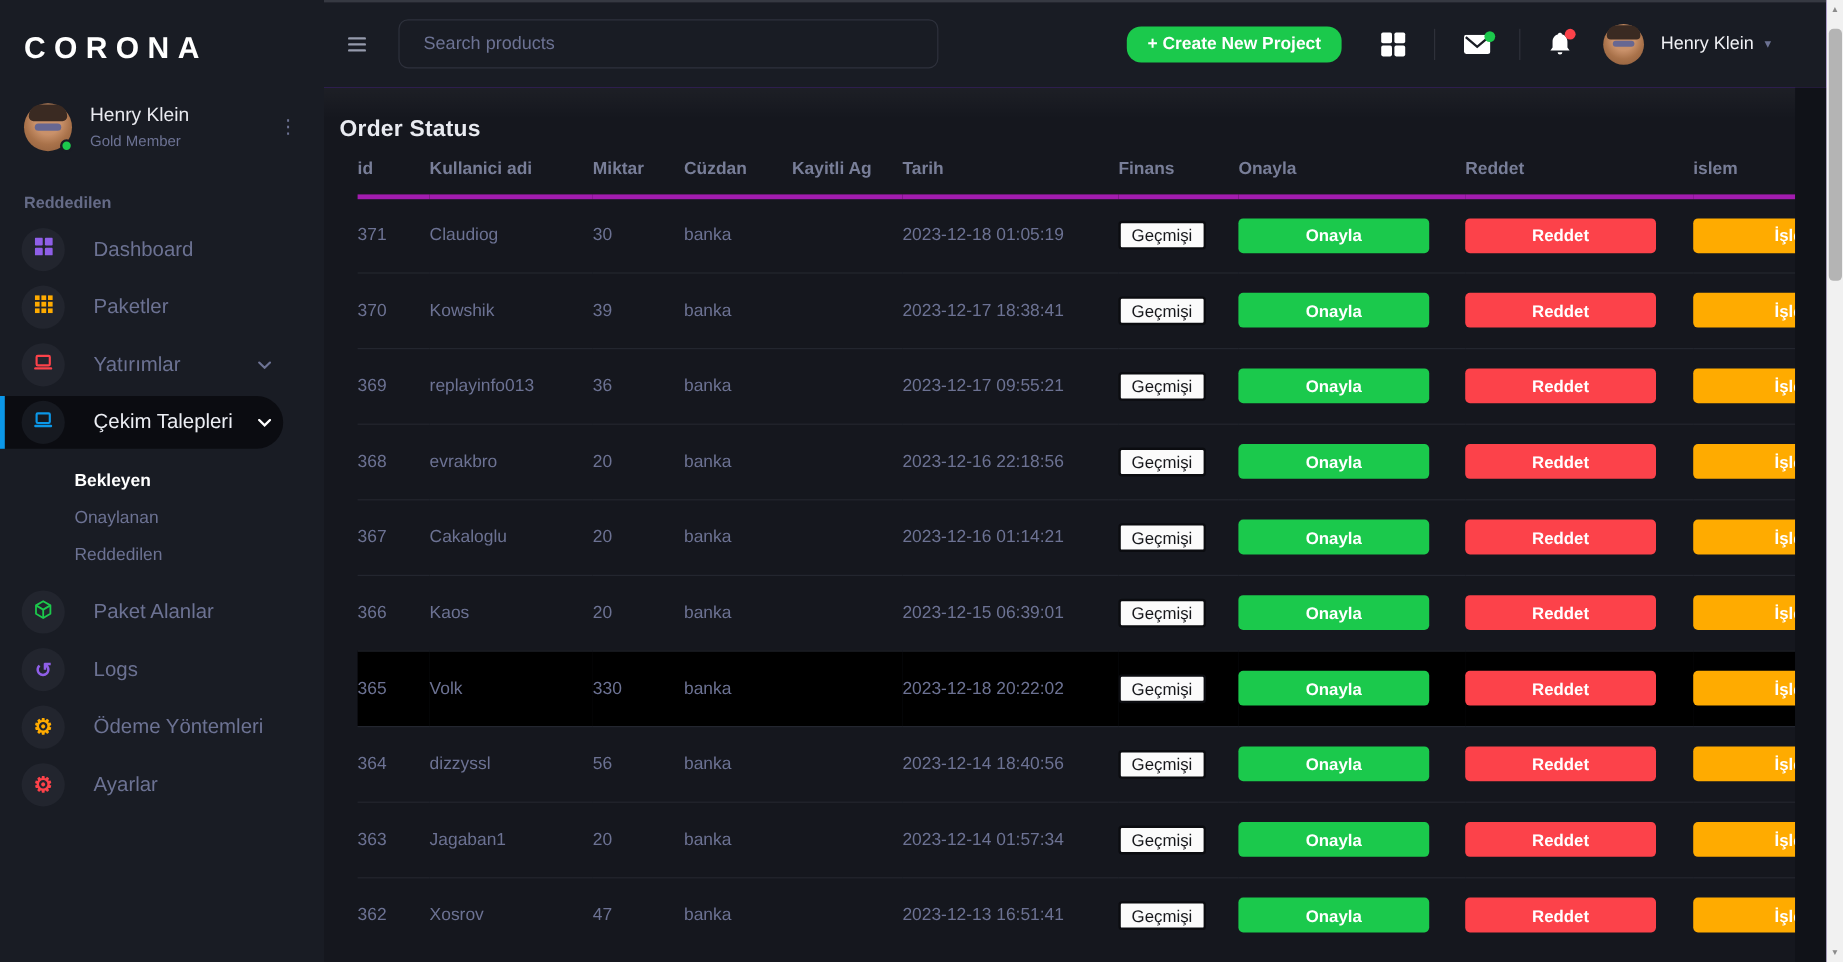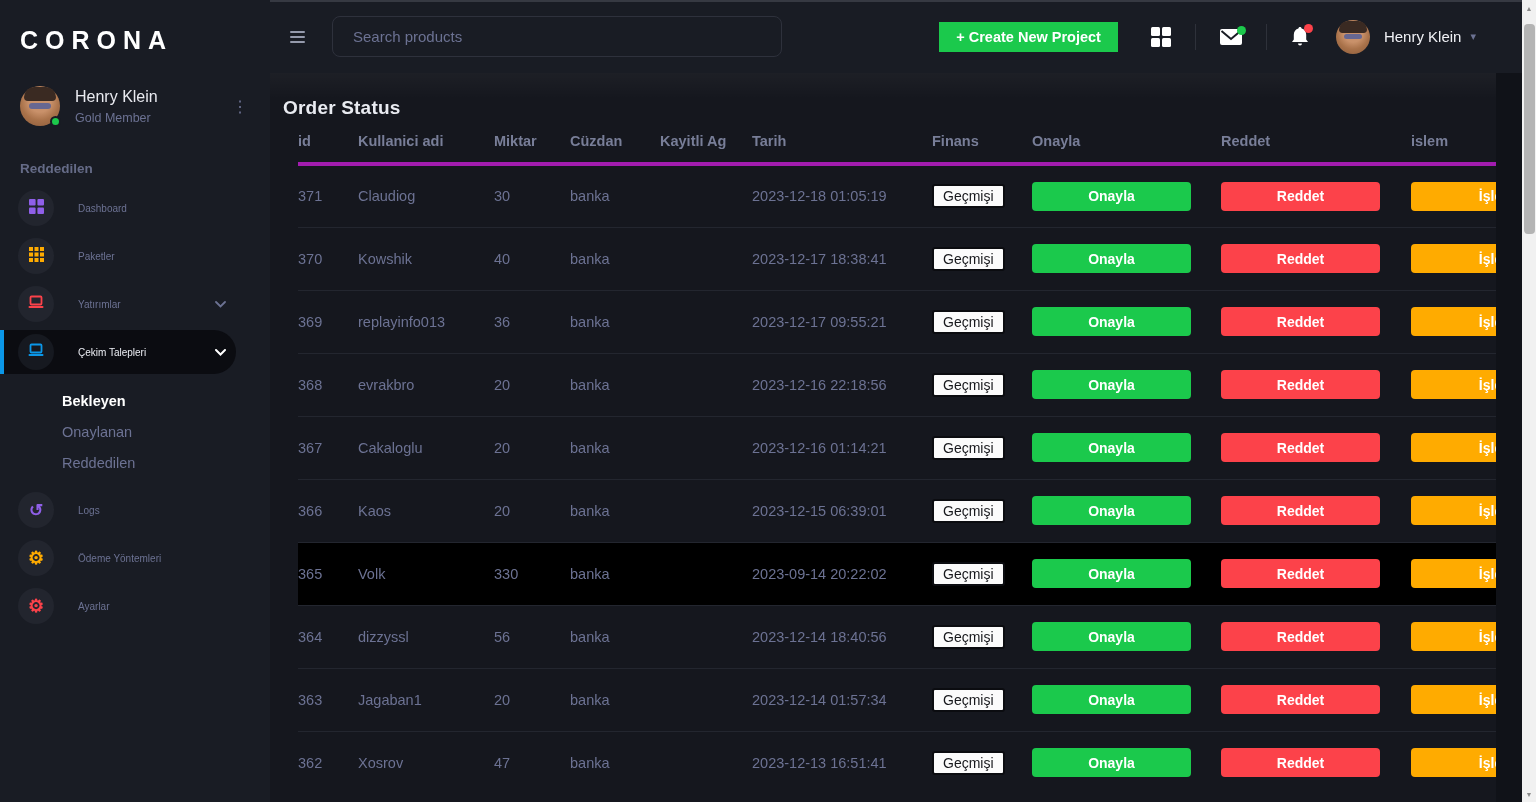--- a/index.html
+++ b/index.html
@@ -22,21 +22,21 @@
     background: #1cc94c; border: 2px solid #191c24; }
   .profile-info { margin-left: 15px; flex: 1; }
   .profile-name { font-size: 16px; color: #e9eaf0; font-weight: 500; }
   .profile-role { font-size: 12.5px; color: #6c7293; margin-top: 5px; }
   .dots-menu { color: #6c7293; font-size: 16px; padding: 2px 6px; cursor: pointer; }
   .nav-label { margin: 35px 20px 8px 20px; color: #656b87; font-size: 13.5px; font-weight: 600; }
 
   .nav-item { position: relative; display: flex; align-items: center; height: 48px; padding-left: 18px; cursor: pointer; }
   .icon-circle { position: relative; z-index: 1; width: 36px; height: 36px; border-radius: 50%;
     background: #22252e; display: flex; align-items: center; justify-content: center; }
-  .nav-item-label { position: relative; z-index: 1; margin-left: 24px; font-size: 10px; color: #6c7293; }
+  .nav-item-label { position: relative; z-index: 1; margin-left: 24px; font-size: 17px; color: #6c7293; }
   .nav-chevron { position: absolute; z-index: 1; right: 44px; color: #6c7293; display: flex; }
   .nav-item.active::before { content: ''; position: absolute; left: 0; right: 34px; top: 2px; bottom: 2px;
     background: #0b0c11; border-radius: 0 40px 40px 0; }
   .nav-item.active::after { content: ''; position: absolute; left: 0; top: 2px; bottom: 2px; width: 4px;
     background: #0b97e8; z-index: 2; }
   .nav-item.active .icon-circle { background: #161920; }
   .nav-item.active .nav-item-label { color: #eceef4; font-weight: 500; }
   .nav-item.active .nav-chevron { color: #ffffff; }
   .glyph-icon { font-weight: bold; line-height: 1; }
   .submenu { padding: 9px 0 8px 62px; }
@@ -48,21 +48,21 @@
     display: flex; align-items: center; z-index: 4; padding-right: 46px; }
   .navbar::before { content: ''; position: absolute; left: 0; right: 0; top: 0; height: 2px; background: #363942; }
   .hamburger { margin-left: 18px; display: flex; flex-direction: column; gap: 3px; cursor: pointer; padding: 4px 2px; }
   .hamburger span { width: 15px; height: 2px; border-radius: 1px; background: #959aac; }
   .search-box { margin-left: 25px; width: 450px; height: 41px; border: 1px solid #2e313c; border-radius: 8px;
     background: transparent; display: flex; align-items: center; }
   .search-box input { width: 100%; height: 100%; background: transparent; border: none; outline: none;
     padding: 0 20px; font-size: 15px; color: #cfd2e0; font-family: "Liberation Sans", sans-serif; }
   .search-box input::placeholder { color: #6c7293; }
   .nav-spacer { flex: 1; }
-  .create-btn { height: 30px; padding: 0 17px; background: #1bc94c; border: none; border-radius: 0;
+  .create-btn { height: 30px; padding: 0 17px; background: #1bc94c; border: none; border-radius: 12px;
     color: #ffffff; font-size: 14.5px; font-weight: 600; cursor: pointer; font-family: "Liberation Sans", sans-serif; }
   .apps-icon { margin-left: 33px; display: grid; grid-template-columns: 9px 9px; grid-template-rows: 9px 9px;
     gap: 2px; cursor: pointer; }
   .apps-icon span { background: #ffffff; border-radius: 1.5px; }
   .nav-divider { width: 1px; height: 26px; background: #2e313a; margin-left: 24px; }
   .icon-wrap { position: relative; margin-left: 24px; cursor: pointer; display: flex; }
   .badge-dot { position: absolute; top: -3px; right: -4px; width: 9px; height: 9px; border-radius: 50%; }
   .badge-green { background: #1cc94c; }
   .badge-red { background: #fc424a; }
   .nav-avatar { width: 34px; height: 34px; flex: 0 0 34px; margin-left: 27px; cursor: pointer; }
@@ -194,20 +194,32 @@
           </svg>
       </span>
     </div>
 
     <div class="submenu">
       <div class="submenu-item active">Bekleyen</div>
       <div class="submenu-item">Onaylanan</div>
       <div class="submenu-item">Reddedilen</div>
     </div>
 
+    <div class="nav-item">
+      <span class="icon-circle">
+          <span>
+        <svg width="16" height="16" viewBox="0 0 16 16" fill="none" stroke="#1cc94c" stroke-width="1.5" stroke-linejoin="round">
+              <path d="M8 1 L14 4.5 V11.5 L8 15 L2 11.5 V4.5 Z"></path>
+              <path d="M2 4.5 L8 8 L14 4.5"></path>
+              <path d="M8 8 V15"></path>
+            </svg>
+      </span>
+        </span>
+      <span class="nav-item-label">Paket Alanlar</span>
+    </div>
 
     <div class="nav-item">
       <span class="icon-circle">
           <span class="glyph-icon" style="color:#8f5fe8;font-size:17px;">↺</span>
         </span>
       <span class="nav-item-label">Logs</span>
     </div>
 
     <div class="nav-item">
       <span class="icon-circle">
@@ -311,21 +323,21 @@
       <button class="btn-action btn-reject">Reddet</button>
     </td>
     <td>
       <button class="btn-action btn-process">İşle</button>
     </td>
   </tr>
 
   <tr>
     <td>370</td>
     <td>Kowshik</td>
-    <td>40</td>
+    <td>39</td>
     <td>banka</td>
     <td></td>
     <td>2023-12-17 18:38:41</td>
     <td>
       <button class="btn-history">Geçmişi</button>
     </td>
     <td>
       <button class="btn-action btn-approve">Onayla</button>
     </td>
     <td>
@@ -419,21 +431,21 @@
       <button class="btn-action btn-process">İşle</button>
     </td>
   </tr>
 
   <tr class="row-highlighted">
     <td>365</td>
     <td>Volk</td>
     <td>330</td>
     <td>banka</td>
     <td></td>
-    <td>2023-09-14 20:22:02</td>
+    <td>2023-12-18 20:22:02</td>
     <td>
       <button class="btn-history">Geçmişi</button>
     </td>
     <td>
       <button class="btn-action btn-approve">Onayla</button>
     </td>
     <td>
       <button class="btn-action btn-reject">Reddet</button>
     </td>
     <td>

